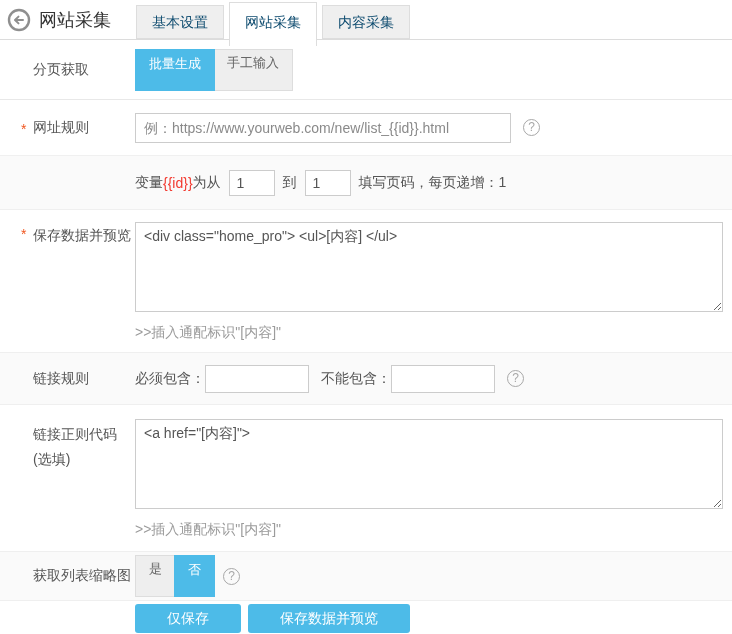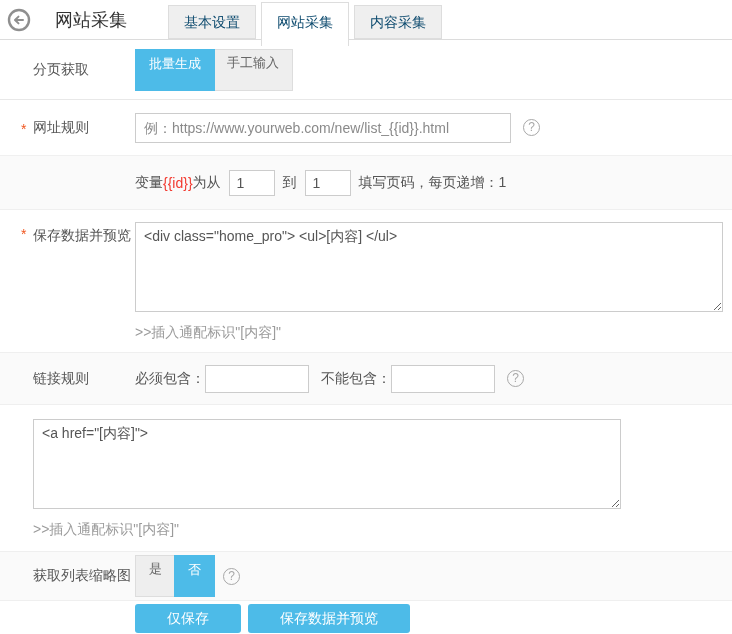--- a/index.html
+++ b/index.html
@@ -4,21 +4,21 @@
 <style>
   * { margin:0; padding:0; box-sizing:border-box; }
   html,body { background:#fff; }
   body {
     width:732px; height:634px;
     font-family:"Liberation Sans","DejaVu Sans",sans-serif;
     font-size:14px; color:#555; overflow:hidden;
   }
 
   
-  .header { height:40px; border-bottom:1px solid #dcdcdc; display:flex; align-items:flex-start; position:relative;gap:16px; }
+  .header { height:40px; border-bottom:1px solid #dcdcdc; display:flex; align-items:flex-start; position:relative; }
   .back-btn { width:24px; height:24px; margin:8px 0 0 7px; cursor:pointer; flex-shrink:0; }
   .page-title { font-size:18px; color:#333; line-height:40px; margin-left:8px; white-space:nowrap; }
   .tabs { display:flex; gap:5px; margin-left:25px; }
   .tab {
     width:88px; height:34px; line-height:33px; text-align:center;
     background:#efefef; border:1px solid #ddd; color:#0c4a6e; font-size:14px;
     margin-top:5px; cursor:pointer;
   }
   .tab.active {
     background:#fff; border-bottom:none; height:44px; line-height:38px;
@@ -129,20 +129,24 @@
 <div class="row row-linkrule">
   <div class="label">链接规则</div>
   <span class="sub-label">必须包含：</span>
   <input type="text" class="rule-input" value="" style="">
   <span class="sub-label" style="margin-left:12px;">不能包含：</span>
   <input type="text" class="rule-input" value="" style="">
   <span class="help-icon">?</span>
 </div>
 
 <div class="row row-linkregex">
+  <div class="label">
+    <div>链接正则代码</div>
+    <div>(选填)</div>
+  </div>
   <div>
     <textarea spellcheck="false" style="">&lt;a href="[内容]"&gt;</textarea>
     <div><span class="insert-hint">&gt;&gt;插入通配标识"[内容]"</span></div>
   </div>
 </div>
 
 <div class="row row-thumb">
   <div class="label">获取列表缩略图</div>
   <div class="toggle">
     <div class="opt">是</div>

